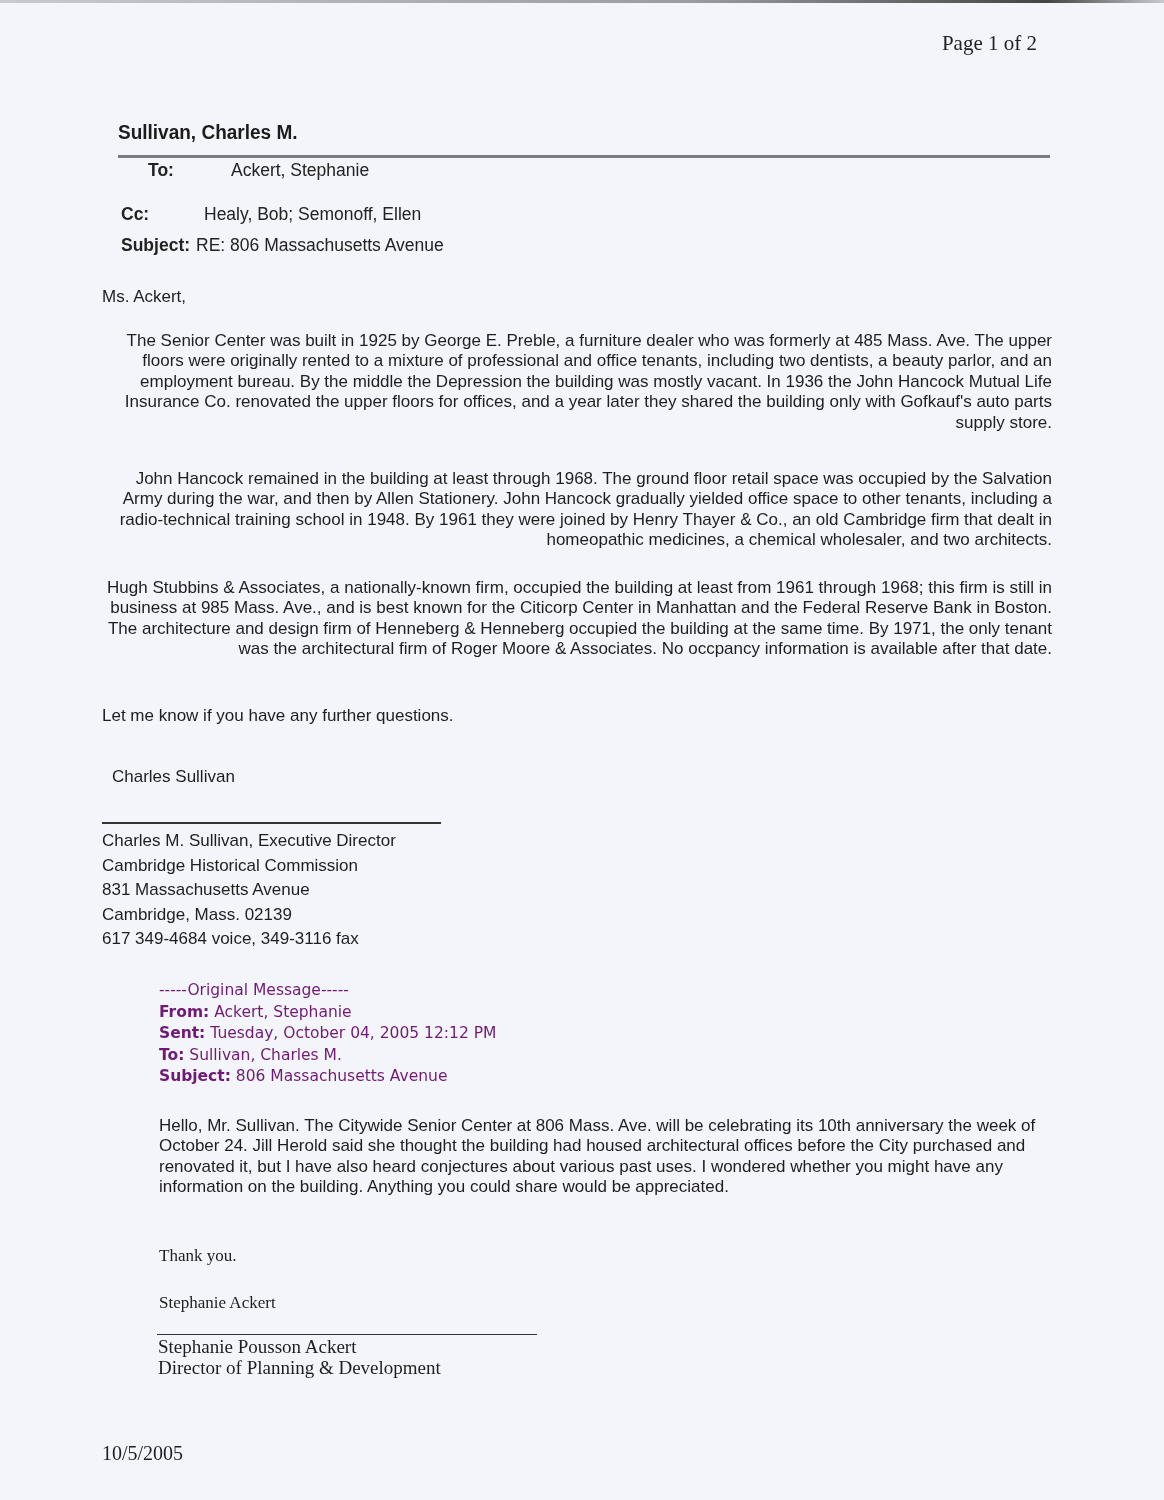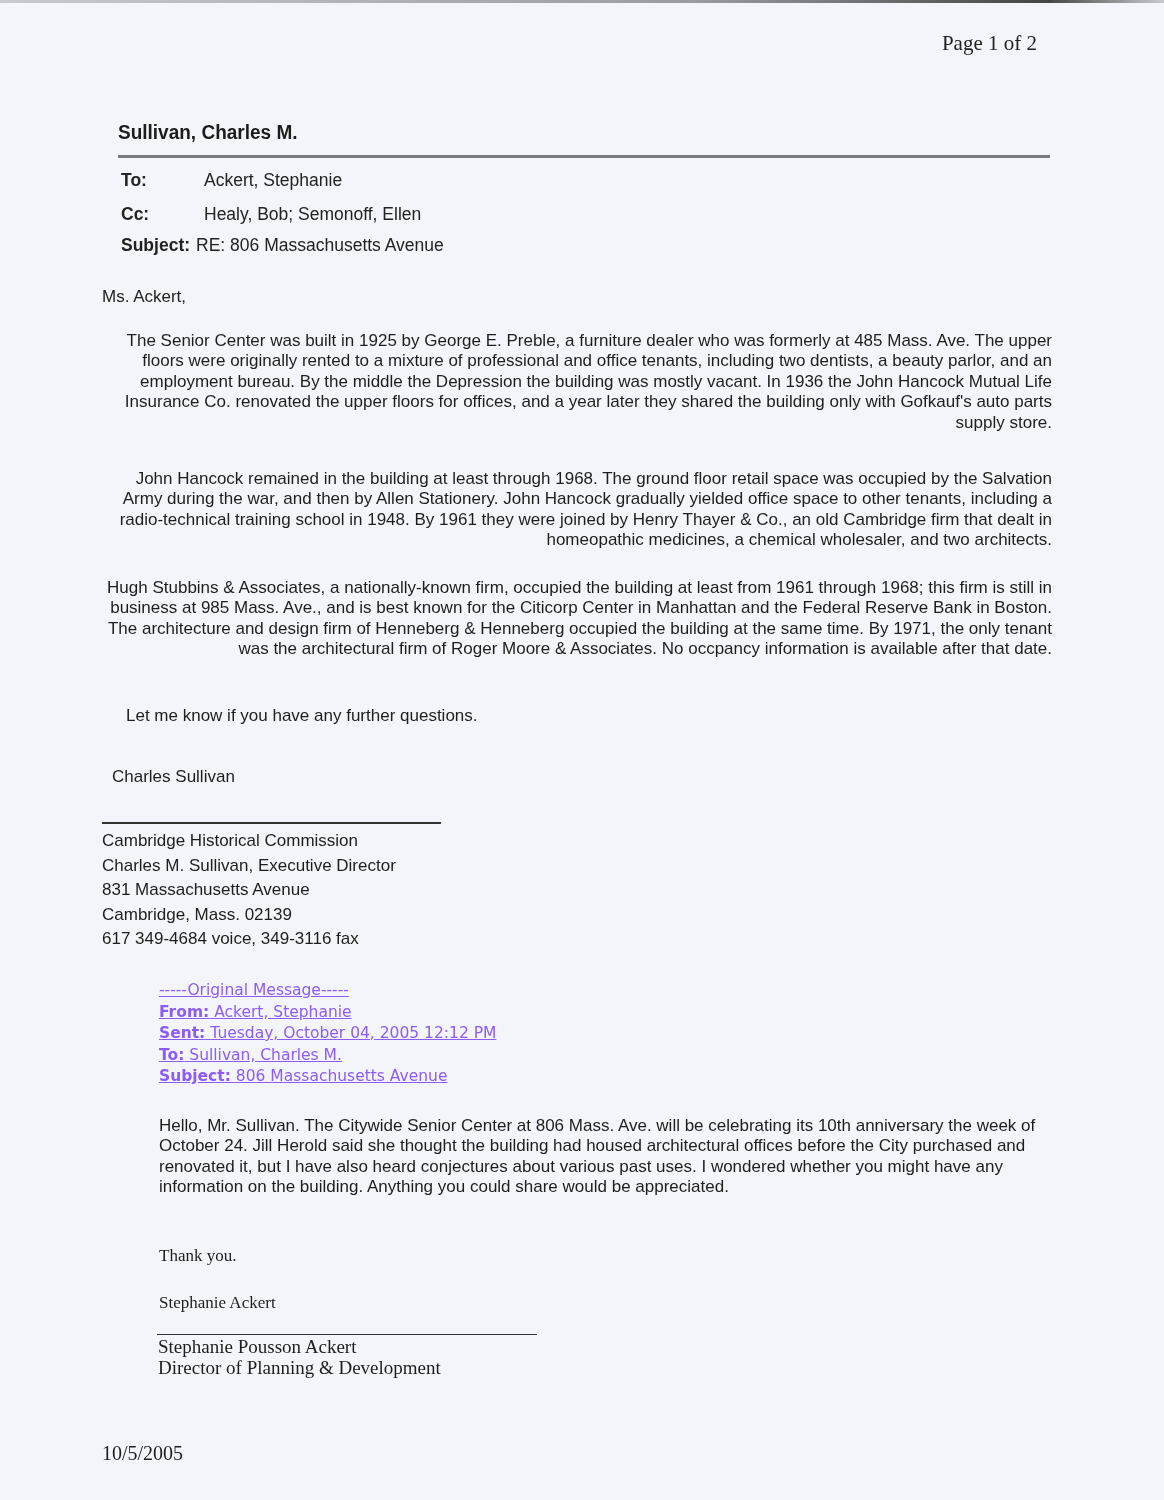--- a/index.html
+++ b/index.html
@@ -93,22 +93,21 @@
     line-height: 24.5px;
     color: #1e1e1e;
   }
   .orig {
     position: absolute;
     left: 159px;
     top: 980px;
     font-family: "DejaVu Sans", sans-serif;
     font-size: 15.5px;
     line-height: 21.5px;
-    color: #8b5cf6;
-    text-decoration: underline;
+    color: #701a75;
   }
   .orig .lbl {
     font-weight: bold;
   }
   .orig-body {
     position: absolute;
     left: 159px;
     top: 1116px;
     width: 890px;
     font-size: 17px;
@@ -151,43 +150,43 @@
 </head>
 <body>
 
 <div class="top-edge"></div>
 
 <div class="page-number">Page 1 of 2</div>
 
 <div class="sender-name">Sullivan, Charles M.</div>
 <div class="header-rule"></div>
 
-<div class="meta" style="top:170px;">
+<div class="meta" style="top:160px;margin-left:27px;">
   <span class="label">To:</span><span>Ackert, Stephanie</span>
 </div>
 <div class="meta" style="top:204px;">
   <span class="label">Cc:</span><span>Healy, Bob; Semonoff, Ellen</span>
 </div>
 <div class="meta subject" style="top:235px;">
   <span class="label">Subject:</span><span>RE: 806 Massachusetts Avenue</span>
 </div>
 
 <div class="plain" style="top:287px;">Ms. Ackert,</div>
 
 <div class="para" style="top:331px;">The Senior Center was built in 1925 by George E. Preble, a furniture dealer who was formerly at 485 Mass. Ave. The upper floors were originally rented to a mixture of professional and office tenants, including two dentists, a beauty parlor, and an employment bureau. By the middle the Depression the building was mostly vacant. In 1936 the John Hancock Mutual Life Insurance Co. renovated the upper floors for offices, and a year later they shared the building only with Gofkauf's auto parts supply store.</div>
 <div class="para" style="top:469px;">John Hancock remained in the building at least through 1968. The ground floor retail space was occupied by the Salvation Army during the war, and then by Allen Stationery. John Hancock gradually yielded office space to other tenants, including a radio-technical training school in 1948. By 1961 they were joined by Henry Thayer &amp; Co., an old Cambridge firm that dealt in homeopathic medicines, a chemical wholesaler, and two architects.</div>
 <div class="para" style="top:578px;">Hugh Stubbins &amp; Associates, a nationally-known firm, occupied the building at least from 1961 through 1968; this firm is still in business at 985 Mass. Ave., and is best known for the Citicorp Center in Manhattan and the Federal Reserve Bank in Boston. The architecture and design firm of Henneberg &amp; Henneberg occupied the building at the same time. By 1971, the only tenant was the architectural firm of Roger Moore &amp; Associates. No occpancy information is available after that date.</div>
 
-<div class="plain" style="top:706px;margin-left:24px;">Let me know if you have any further questions.</div>
+<div class="plain" style="top:706px;">Let me know if you have any further questions.</div>
 <div class="plain" style="top:767px;margin-left:10px;">Charles Sullivan</div>
 
 <div class="sig-rule"></div>
 <div class="sig-block">
+  <div>Charles M. Sullivan, Executive Director</div>
   <div>Cambridge Historical Commission</div>
-  <div>Charles M. Sullivan, Executive Director</div>
   <div>831 Massachusetts Avenue</div>
   <div>Cambridge, Mass.  02139</div>
   <div>617 349-4684 voice, 349-3116 fax</div>
 </div>
 
 <div class="orig">
   <div>-----Original Message-----</div>
   <div><span class="lbl">From:</span> <span>Ackert, Stephanie</span></div>
   <div><span class="lbl">Sent:</span> <span>Tuesday, October 04, 2005 12:12 PM</span></div>
   <div><span class="lbl">To:</span> <span>Sullivan, Charles M.</span></div>

